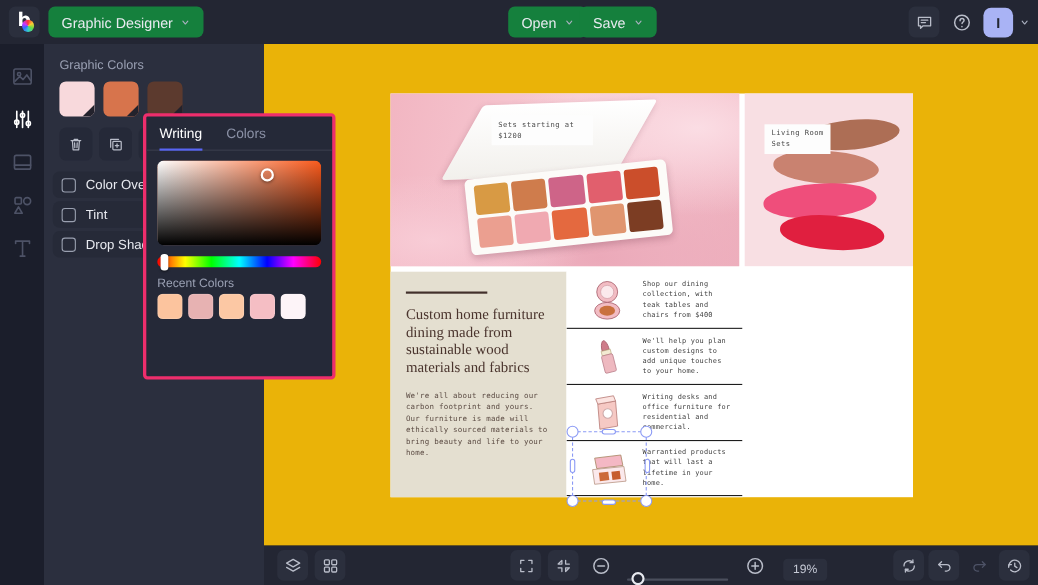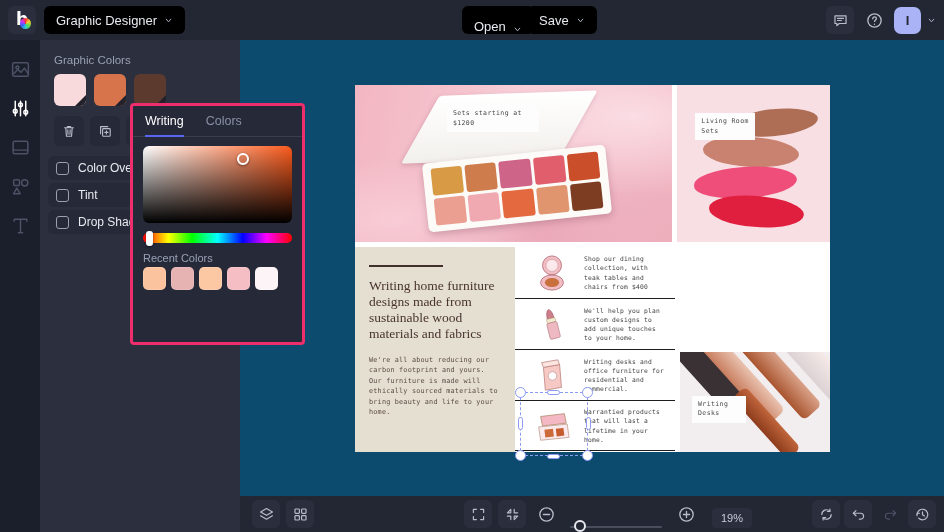--- a/index.html
+++ b/index.html
@@ -7,21 +7,21 @@
   .app { position:relative; width:944px; height:532px; overflow:hidden;
          font-family:"Liberation Sans",sans-serif; background:#14161f; }
 
   
   .topbar { position:absolute; left:0; top:0; width:944px; height:40px; background:#232633; z-index:15; }
   .logo-badge { position:absolute; left:8px; top:6px; width:28px; height:28px; background:#2b2f3d;
                 border-radius:6px; display:flex; align-items:center; justify-content:center; }
   .logo-b { color:#fff; font-weight:bold; font-size:17px; font-family:"DejaVu Sans",sans-serif; position:relative; top:-1px;}
   .logo-wheel { position:absolute; right:5px; bottom:5px; width:11px; height:11px; border-radius:50%;
                 background:conic-gradient(#f33,#fc3,#6d4,#3cc,#36f,#c3f,#f33); }
-  .tb-btn { position:absolute; top:6px; height:28px; background:#000000; border:none; border-radius:6px;
+  .tb-btn { position:absolute; top:6px; height:28px; background:#15803d; border:none; border-radius:6px;
             color:#e8eaf0; font-size:13px; display:flex; align-items:center; gap:7px; padding:0 12px;
             font-family:inherit; cursor:pointer; }
   .chev { width:9px; height:9px; flex:none; }
   .chev path { stroke:#aab0c0; stroke-width:2.2; fill:none; stroke-linecap:round; stroke-linejoin:round; }
   .tb-right { position:absolute; right:8px; top:6px; display:flex; align-items:center; gap:6px; }
   .tb-iconbtn { width:28px; height:28px; border-radius:6px; background:#2b2f3d; display:flex;
                 align-items:center; justify-content:center; cursor:pointer; }
   .tb-iconbtn.plain { background:transparent; }
   .avatar { width:27px; height:27px; border-radius:7px; background:#a9b3f5; color:#232633; font-weight:bold;
             font-size:13px; display:flex; align-items:center; justify-content:center; cursor:pointer; }
@@ -78,21 +78,21 @@
   .alpha { flex:1; height:14px; border-radius:7px; position:relative; cursor:pointer;
            background:linear-gradient(to right, rgba(215,116,76,.1), #d7744c),
                       repeating-conic-gradient(#ffffff 0 90deg, #cfd2da 0 180deg) 0 0/10px 10px; }
   .alpha .slider-handle { top:-1px; }
   .alpha-val { font-size:11px; color:#fff; width:22px; text-align:right; }
   .recent-label { margin:9px 10px 2px 10px; font-size:11px; color:#9aa0b3; }
   .recent-row { display:flex; gap:5px; margin:3px 10px 0 10px; }
   .rswatch { width:23px; height:23px; border-radius:5px; border:1px solid rgba(255,255,255,.12); cursor:pointer; }
 
   
-  .canvas { position:absolute; left:240px; top:40px; width:704px; height:456px; background:#0c4a6e; }
+  .canvas { position:absolute; left:240px; top:40px; width:704px; height:456px; background:#eab308; }
   .artboard { position:absolute; left:115px; top:45px; width:475px; height:367px; background:#fff; }
   .ap { position:absolute; overflow:hidden; }
   .mono { font-family:"DejaVu Sans Mono",monospace; }
   .plabel { position:absolute; background:#fdfdfd; color:#4a4a4a; font-size:6.5px; line-height:1.45;
             padding:4px 6px; letter-spacing:.4px; z-index:3; }
 
   
   .p1 { left:0; top:0; width:317px; height:157px;
         background:radial-gradient(140px 60px at 12% 85%, #f8ccd6, transparent),
                    radial-gradient(170px 80px at 88% 20%, #fbdde4, transparent),
@@ -183,21 +183,21 @@
     <div class="logo-badge">
       <span class="logo-b">b</span>
       <span class="logo-wheel"></span>
     </div>
     <button class="tb-btn" style="left:44px;">
       <span>Graphic Designer</span>
       <svg class="chev" viewBox="0 0 20 20">
           <path d="M5 7l5 6 5-6"></path>
         </svg>
     </button>
-    <button class="tb-btn" style="left:462px;align-items:flex-end;">
+    <button class="tb-btn" style="left:462px;">
       <span>Open</span>
       <svg class="chev" viewBox="0 0 20 20">
           <path d="M5 7l5 6 5-6"></path>
         </svg>
     </button>
     <button class="tb-btn" style="left:527px;">
       <span>Save</span>
       <svg class="chev" viewBox="0 0 20 20">
           <path d="M5 7l5 6 5-6"></path>
         </svg>
@@ -320,21 +320,21 @@
       <div class="ap p2">
         <div class="blob b1"></div>
         <div class="blob b2"></div>
         <div class="blob b3"></div>
         <div class="blob b4"></div>
         <div class="plabel mono" style="left:12%; top:18%; width:60px;">Living Room Sets</div>
       </div>
 
       <div class="ap p3">
         <div class="rule"></div>
-        <div class="headline">Writing home furniture designs made from sustainable wood materials and fabrics</div>
+        <div class="headline">Custom home furniture dining made from sustainable wood materials and fabrics</div>
         <div class="bodytext mono">We're all about reducing our carbon footprint and yours. Our furniture is made will ethically sourced materials to bring beauty and life to your home.</div>
       </div>
 
       <div class="ap p4">
         <div class="frow">
           <span class="fart">
             <svg width="38" height="38" viewBox="0 0 40 40">
               <circle cx="20" cy="12" r="10" fill="#f2bcc3" stroke="#a8606c" stroke-width=".8"></circle>
               <circle cx="20" cy="12" r="6.3" fill="#fbe9ec" stroke="#cc98a0" stroke-width=".6"></circle>
               <ellipse cx="20" cy="30" rx="12" ry="8" fill="#f2bcc3" stroke="#a8606c" stroke-width=".8"></ellipse>
@@ -372,28 +372,20 @@
               <polygon points="6,21 36,18 38,32 8,35" fill="#fbe9ec" stroke="#b98" stroke-width=".8"></polygon>
               <polygon points="12,24 21,23 22,31 13,32" fill="#cc6a3a"></polygon>
               <polygon points="24,23 32,22 33,30 25,31" fill="#c65c2e"></polygon>
               </svg>
             </span>
           <span class="ftext mono">Warrantied products that will last a lifetime in your home.</span>
         </div>
       </div>
 
 
-      <div class="ap p6">
-        <div class="bar w1"></div>
-        <div class="bar w2"></div>
-        <div class="bar w3"></div>
-        <div class="bar w4"></div>
-        <div class="bar w5"></div>
-        <div class="plabel mono" style="left:8%; top:44%; width:54px;">Writing Desks</div>
-      </div>
 
       <div class="sel">
         <span class="hdl c tl"></span>
         <span class="hdl c tr"></span>
         <span class="hdl c bl"></span>
         <span class="hdl c br"></span>
         <span class="hdl vm l"></span>
         <span class="hdl vm r"></span>
         <span class="hdl hm t"></span>
         <span class="hdl hm b"></span>

